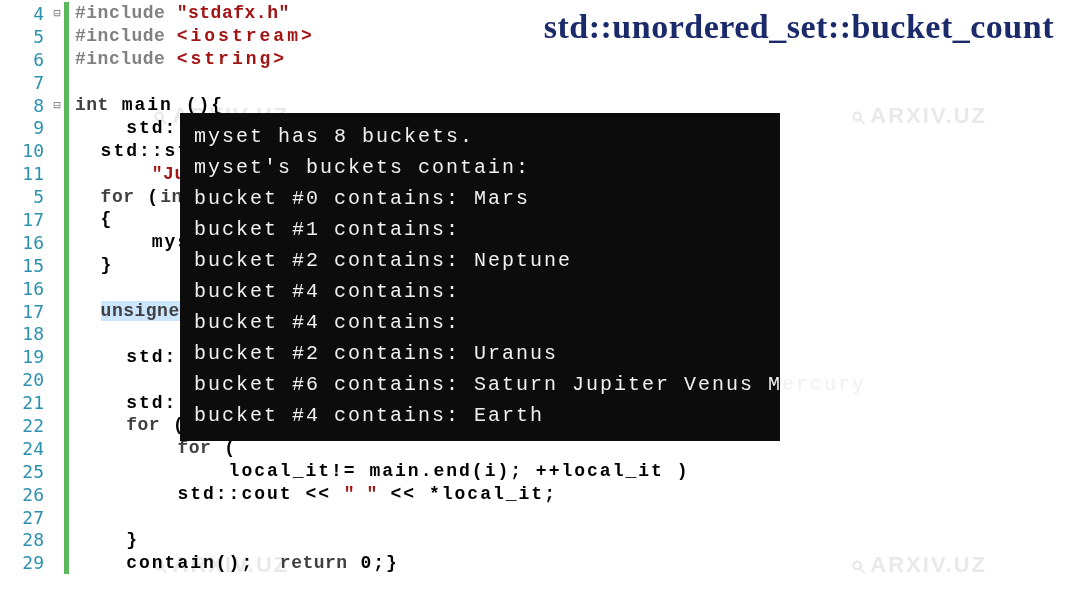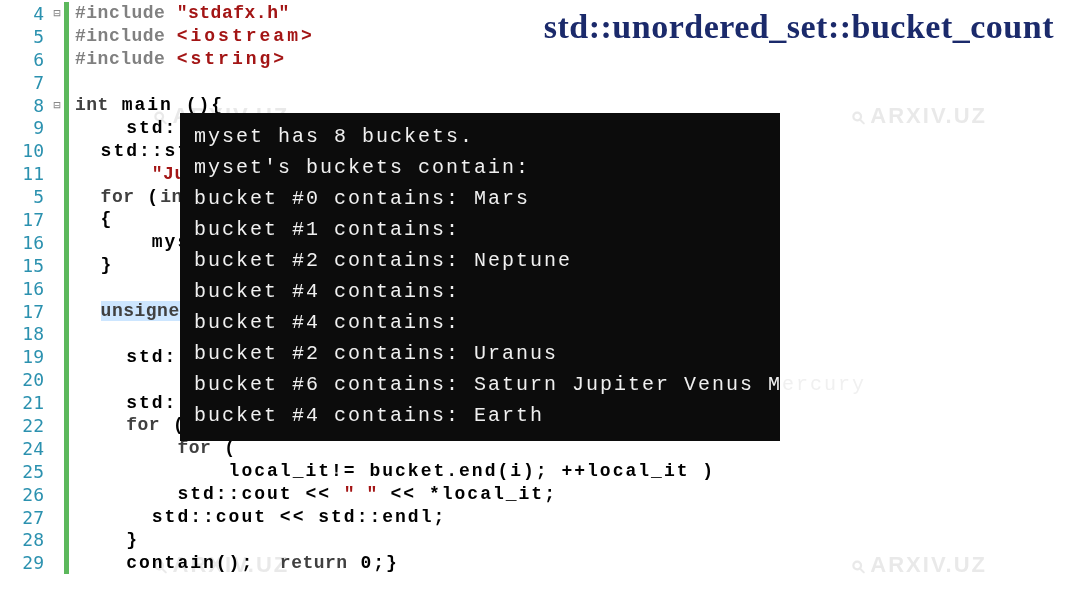--- a/index.html
+++ b/index.html
@@ -142,23 +142,23 @@
     <div class="code-line"><div class="gutter">16</div><div class="fold"></div><div class="change-bar"></div><div class="code"><span class="plain">      myse</span></div></div>
     <div class="code-line"><div class="gutter">15</div><div class="fold"></div><div class="change-bar"></div><div class="code"><span class="plain">  }</span></div></div>
     <div class="code-line"><div class="gutter">16</div><div class="fold"></div><div class="change-bar"></div><div class="code"></div></div>
     <div class="code-line"><div class="gutter">17</div><div class="fold"></div><div class="change-bar"></div><div class="code"><span class="plain">  </span><span class="kw sel">unsigned</span><span class="plain"> </span></div></div>
     <div class="code-line"><div class="gutter">18</div><div class="fold"></div><div class="change-bar"></div><div class="code"></div></div>
     <div class="code-line"><div class="gutter">19</div><div class="fold"></div><div class="change-bar"></div><div class="code"><span class="plain">    std::co</span></div></div>
     <div class="code-line"><div class="gutter">20</div><div class="fold"></div><div class="change-bar"></div><div class="code"></div></div>
     <div class="code-line"><div class="gutter">21</div><div class="fold"></div><div class="change-bar"></div><div class="code"><span class="plain">    std::co</span></div></div>
     <div class="code-line"><div class="gutter">22</div><div class="fold"></div><div class="change-bar"></div><div class="code"><span class="plain">    </span><span class="kw">for</span><span class="plain"> ( u</span></div></div>
     <div class="code-line"><div class="gutter">24</div><div class="fold"></div><div class="change-bar"></div><div class="code"><span class="plain">        </span><span class="kw">for</span><span class="plain"> (</span></div></div>
-    <div class="code-line"><div class="gutter">25</div><div class="fold"></div><div class="change-bar"></div><div class="code"><span class="plain">            local_it!= bucket.end(i); ++local_it )</span></div></div>
+    <div class="code-line"><div class="gutter">25</div><div class="fold"></div><div class="change-bar"></div><div class="code"><span class="plain">            local_it!= main.end(i); ++local_it )</span></div></div>
     <div class="code-line"><div class="gutter">26</div><div class="fold"></div><div class="change-bar"></div><div class="code"><span class="plain">        std::cout &lt;&lt; </span><span class="str">" "</span><span class="plain"> &lt;&lt; *local_it;</span></div></div>
-    <div class="code-line"><div class="gutter">27</div><div class="fold"></div><div class="change-bar"></div><div class="code"><span class="plain">      std::cout &lt;&lt; std::endl;</span></div></div>
+    <div class="code-line"><div class="gutter">27</div><div class="fold"></div><div class="change-bar"></div></div>
     <div class="code-line"><div class="gutter">28</div><div class="fold"></div><div class="change-bar"></div><div class="code"><span class="plain">    }</span></div></div>
     <div class="code-line"><div class="gutter">29</div><div class="fold"></div><div class="change-bar"></div><div class="code"><span class="plain">    contain();  </span><span class="kw">return</span><span class="plain"> 0;}</span></div></div>
   </div>
 
 <div class="console layer-console" id="console">
     <div class="console-line">myset has 8 buckets.</div>
     <div class="console-line">myset's buckets contain:</div>
     <div class="console-line">bucket #0 contains: Mars</div>
     <div class="console-line">bucket #1 contains:</div>
     <div class="console-line">bucket #2 contains: Neptune</div>

